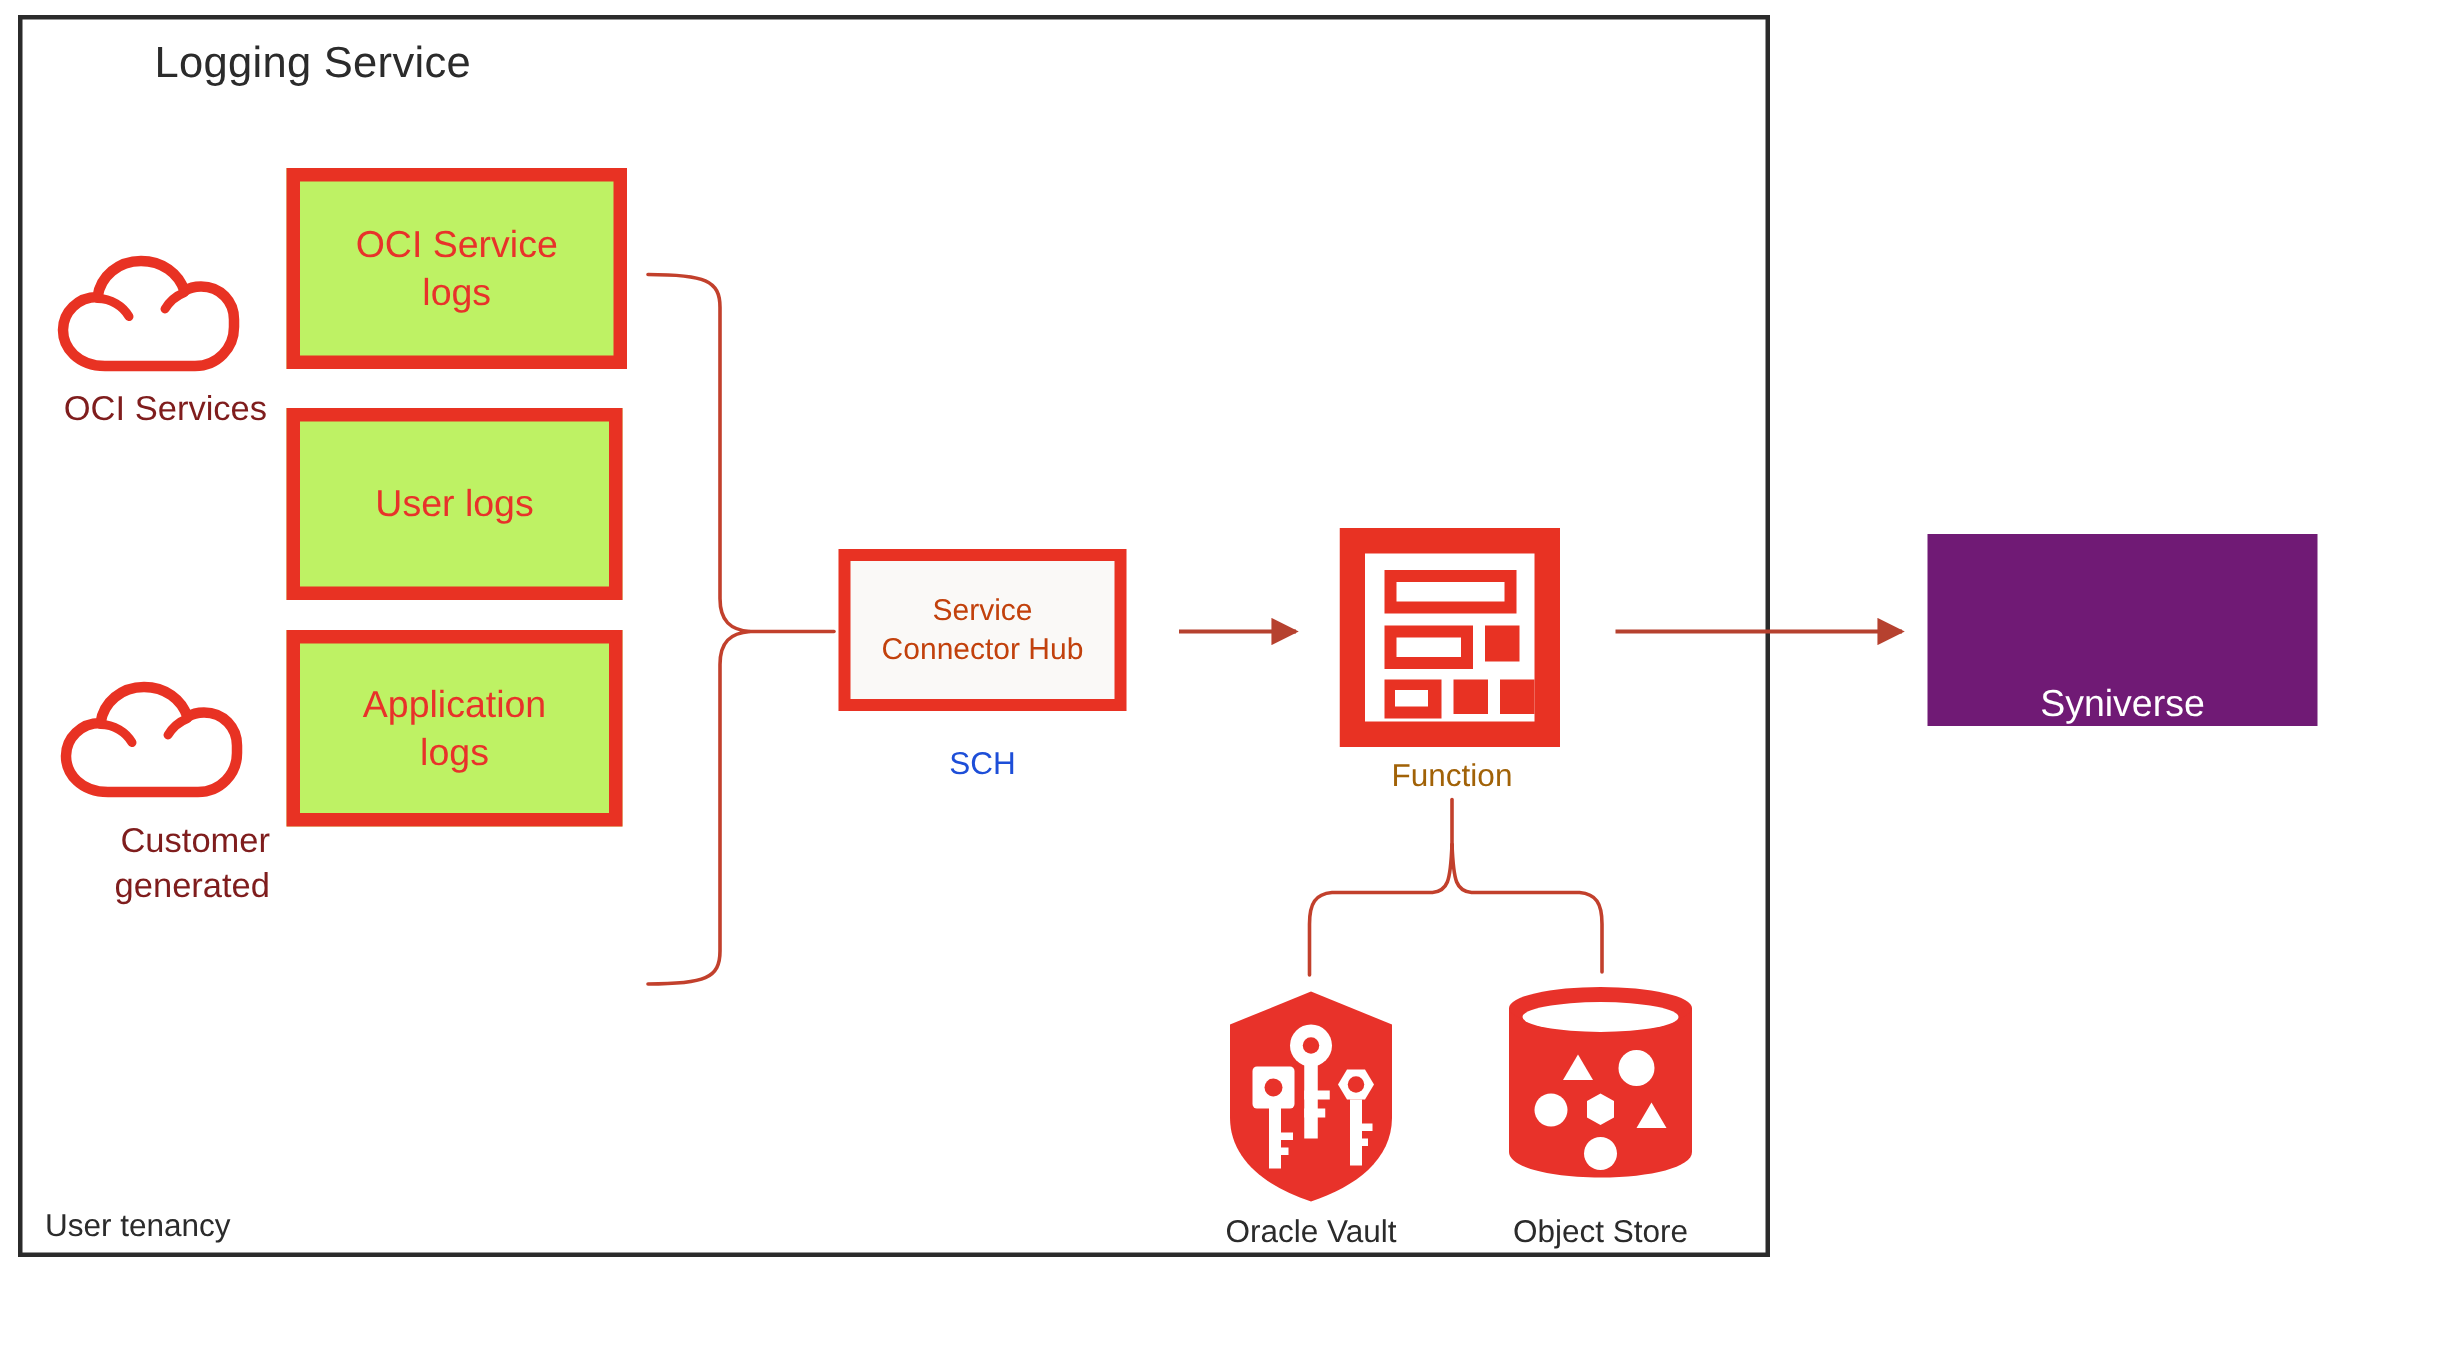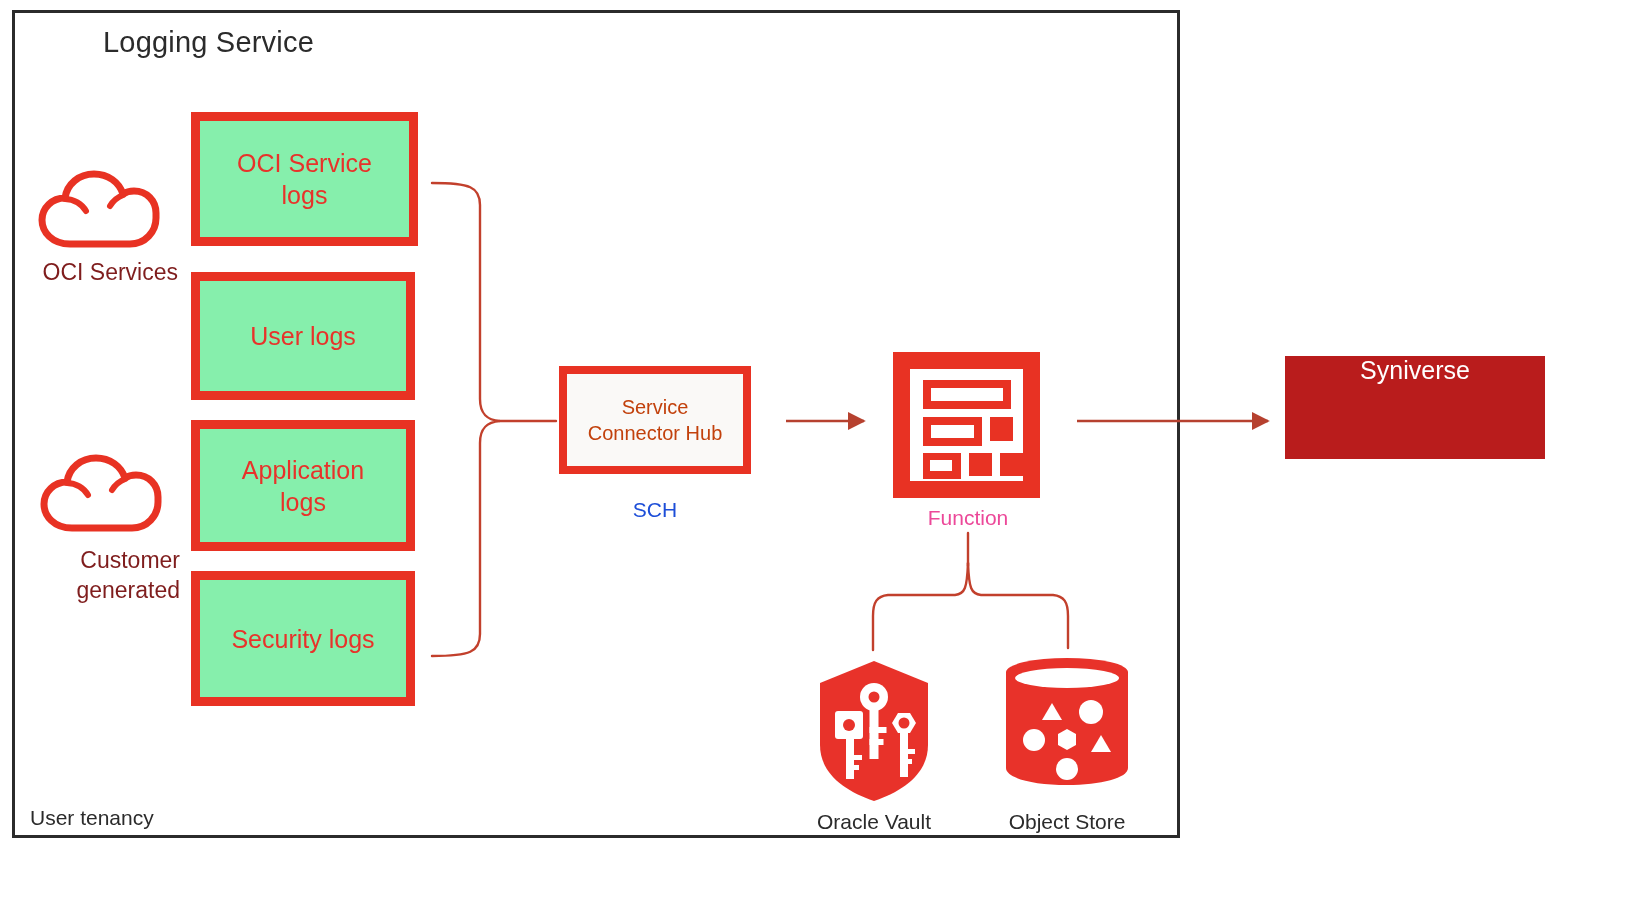--- a/index.html
+++ b/index.html
@@ -46,21 +46,21 @@
     font-size: 21px;
     color: #2b2b2b;
     white-space: nowrap;
   }
 
   
   .log-box {
     position: absolute;
     box-sizing: border-box;
     border: 9px solid #e83223;
-    background: #86efac;
+    background: #bef264;
     display: flex;
     align-items: center;
     justify-content: center;
     text-align: center;
     color: #e8322a;
     font-size: 25px;
     line-height: 1.28;
     padding: 0 6px;
   }
 
@@ -112,34 +112,34 @@
     width: 147px;
     height: 146px;
   }
   .function-label {
     position: absolute;
     left: 873px;
     top: 506px;
     width: 190px;
     text-align: center;
     font-size: 21px;
-    color: #ec4899;
+    color: #a16207;
   }
 
   
   .syniverse-box {
     position: absolute;
     left: 1285px;
     top: 356px;
     width: 260px;
-    height: 103px;
-    background: #b91c1c;
+    height: 128px;
+    background: #701a75;
     color: #ffffff;
     display: flex;
-    align-items: flex-start;
+    align-items: flex-end;
     justify-content: center;
     font-size: 25px;
   }
 
   
   .vault-icon {
     position: absolute;
     left: 818px;
     top: 659px;
     width: 112px;
@@ -219,23 +219,20 @@
     <span>User logs</span>
   </div>
 
   <div class="log-box" style="left:191px; top:420px; width:224px; height:131px;">
     <span>
       <span>Application</span><br>
       <span>logs</span>
     </span>
   </div>
 
-  <div class="log-box" style="left:191px; top:571px; width:224px; height:135px;">
-    <span>Security logs</span>
-  </div>
 
   <div class="sch-box">
     <span>
       <span>Service</span><br>
       <span>Connector Hub</span>
     </span>
   </div>
   <div class="sch-label">SCH</div>
 
   <div class="function-icon">

